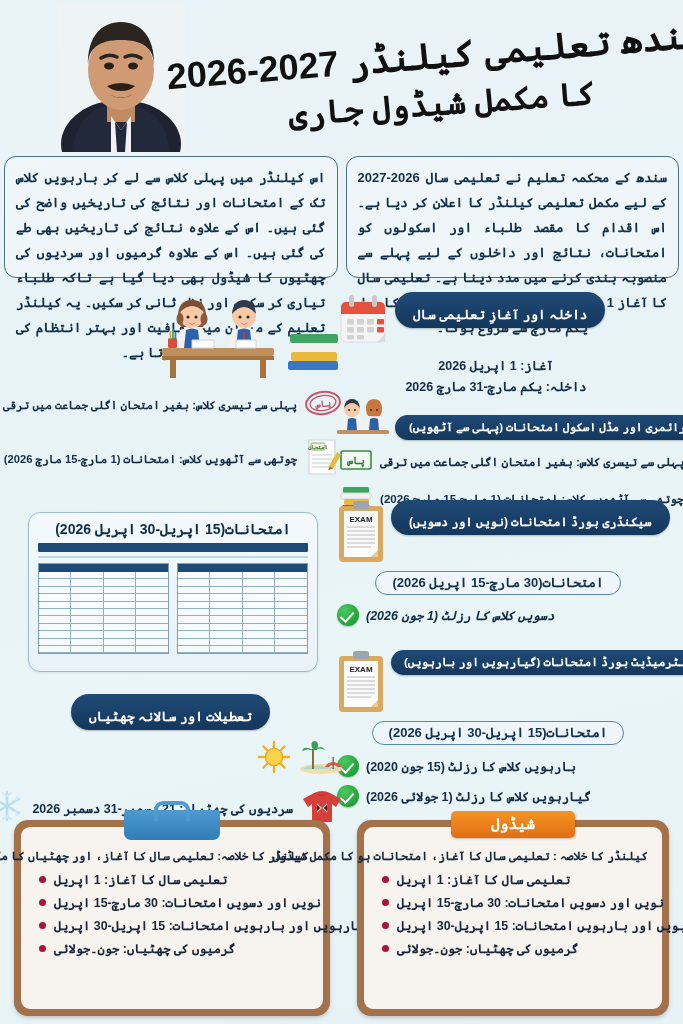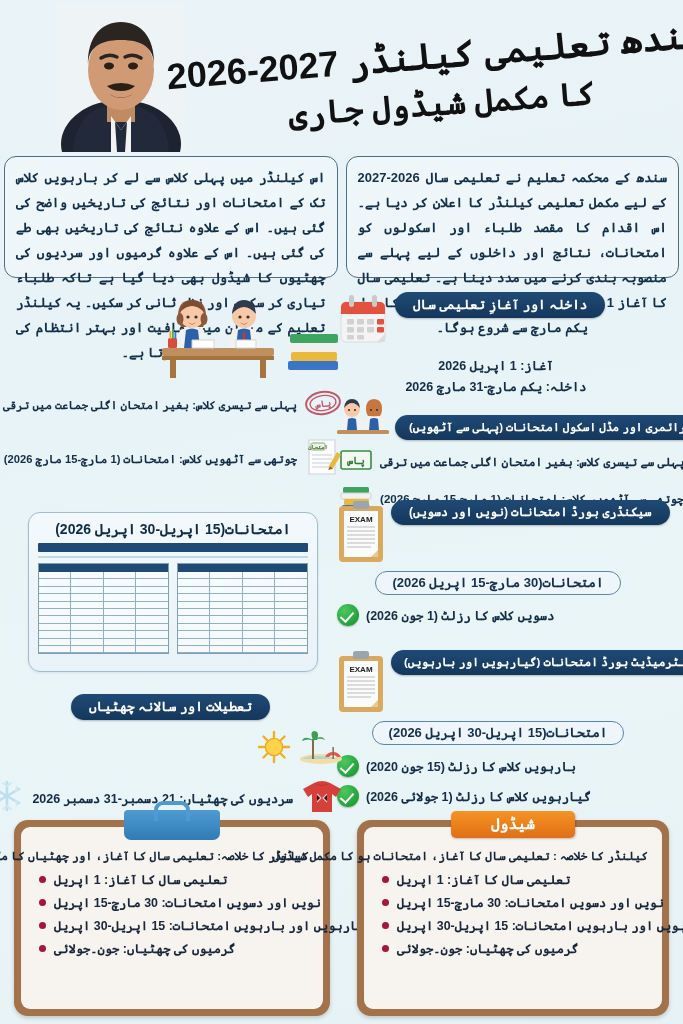--- a/index.html
+++ b/index.html
@@ -44,21 +44,21 @@
     direction: rtl; text-align: justify; text-align-last: center;
     padding: 9px 11px;
     font-size: 13px; line-height: 1.92; color: #13304a; font-weight: bold;
   }
 
   
   .pill-head {
     display: inline-block;
     background: linear-gradient(180deg, #1f4a76 0%, #14375c 100%);
     color: #fff; border-radius: 18px;
-    padding: 5px 18px 6px; font-size: 13px; font-weight: bold;
+    padding: 15px 18px 6px; font-size: 13px; font-weight: bold;
     direction: rtl; white-space: nowrap;
     box-shadow: 0 1px 2px rgba(0,0,0,0.25);
   }
   .sub-pill {
     display: inline-block; border: 1.3px solid #5a86ab; border-radius: 16px;
     background: #eef6fb; color: #14304c;
     padding: 3px 16px 4px; font-size: 13px; font-weight: bold;
     direction: rtl; white-space: nowrap;
   }
   .line-text {
@@ -327,21 +327,21 @@
           <line x1="12" y1="43" x2="40" y2="43"></line>
             <line x1="12" y1="47" x2="36" y2="47"></line>
         </g>
         <path d="M36 57 l7 -7 v7 z" fill="#e8c98e"></path>
       </svg>
     </span>
   </div>
   <div style="text-align:center; padding-right:14px; margin-top:3px;">
     <div class="sub-pill">امتحانات(30 مارچ-15 اپریل 2026)</div>
   </div>
-  <div style="margin-top:9px; padding-left:2px;">
+  <div style="margin-top:9px; padding-left:2px;font-style:italic;">
     <div class="row-r" style="margin-bottom:8px;">
       <span class="line-text">دسویں کلاس کا رزلٹ (1 جون 2026)</span>
       <span class="check"></span>
     </div>
   </div>
 </div>
 
 <div class="sec" style="top:650px;">
   <div class="sec-head-row">
     <div class="pill-head" style="font-size:11.6px; padding:5px 13px 6px;">انٹرمیڈیٹ بورڈ امتحانات (گیارہویں اور بارہویں)</div>

